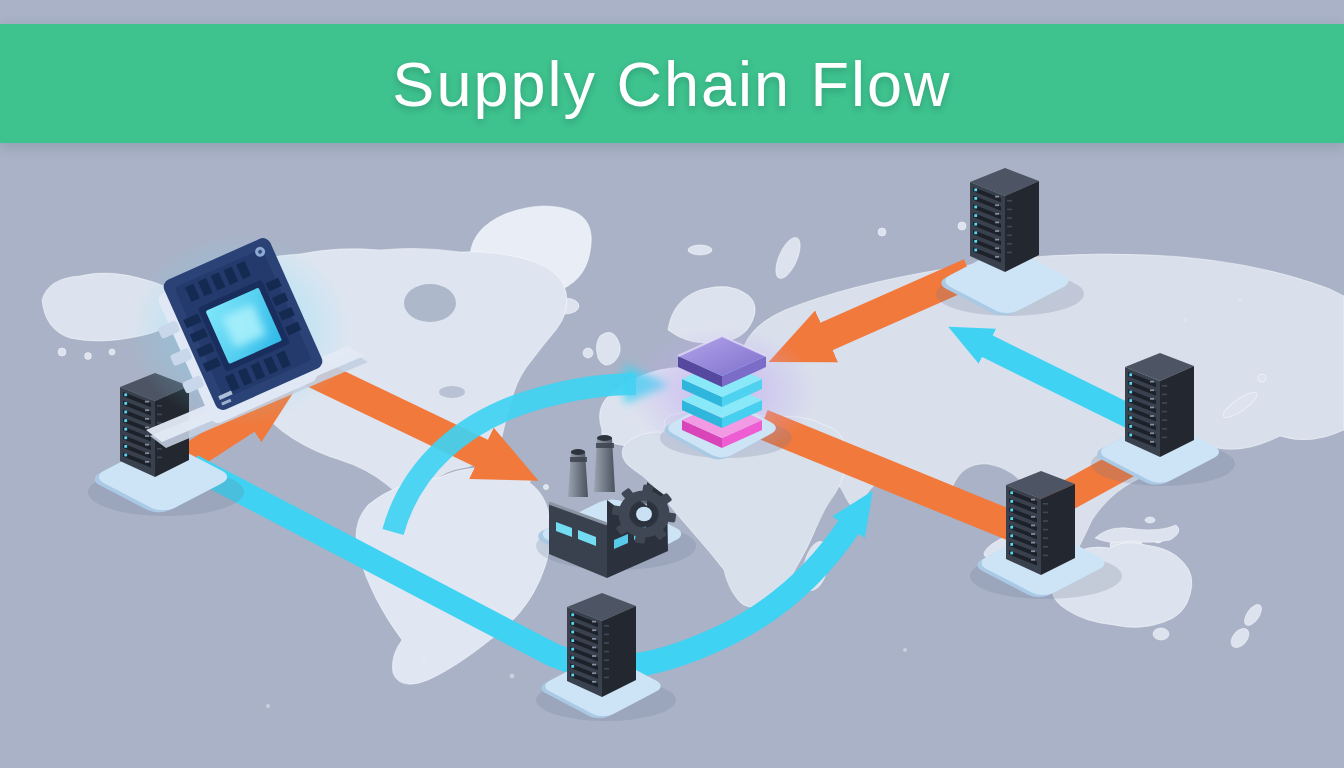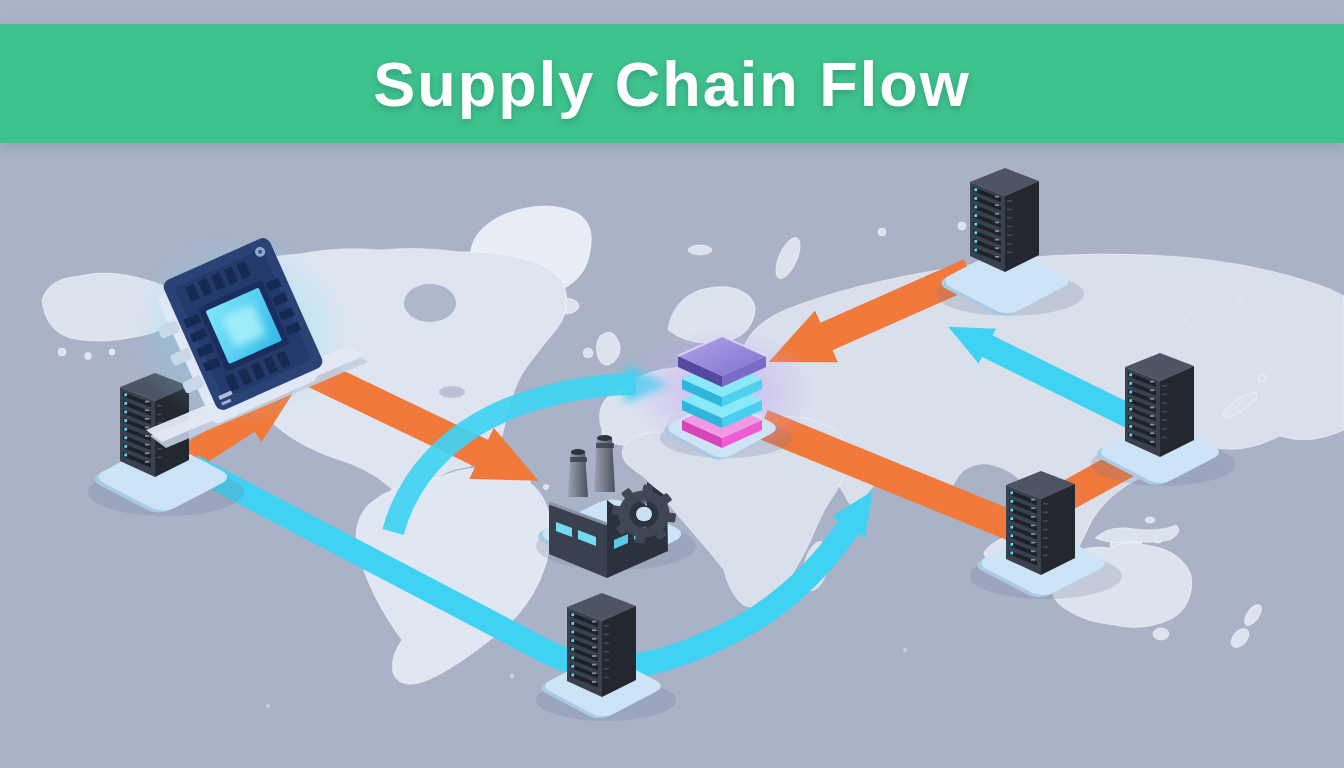--- a/index.html
+++ b/index.html
@@ -4,21 +4,21 @@
 <style>
   html,body{margin:0;padding:0;background:#a9b2c7;}
   .stage{position:relative;width:1344px;height:768px;overflow:hidden;font-family:"Liberation Sans",sans-serif;}
   .stage svg.scene{position:absolute;left:0;top:0;}
   .banner{
     position:absolute;left:0;top:24px;width:100%;height:119px;
     display:flex;align-items:center;justify-content:center;
     box-shadow:0 4px 12px rgba(40,80,70,.18);
   }
   .banner .title{
-    font-size:63px;font-weight:bold;letter-spacing:2px;
+    font-size:63px;font-weight:normal;letter-spacing:2px;
     text-shadow:0 3px 6px rgba(20,80,60,.28);
     white-space:nowrap;
   }
 </style>
 </head>
 <body>
 
 <div class="stage">
 
 <svg class="scene" width="1344" height="768" viewBox="0 0 1344 768">

